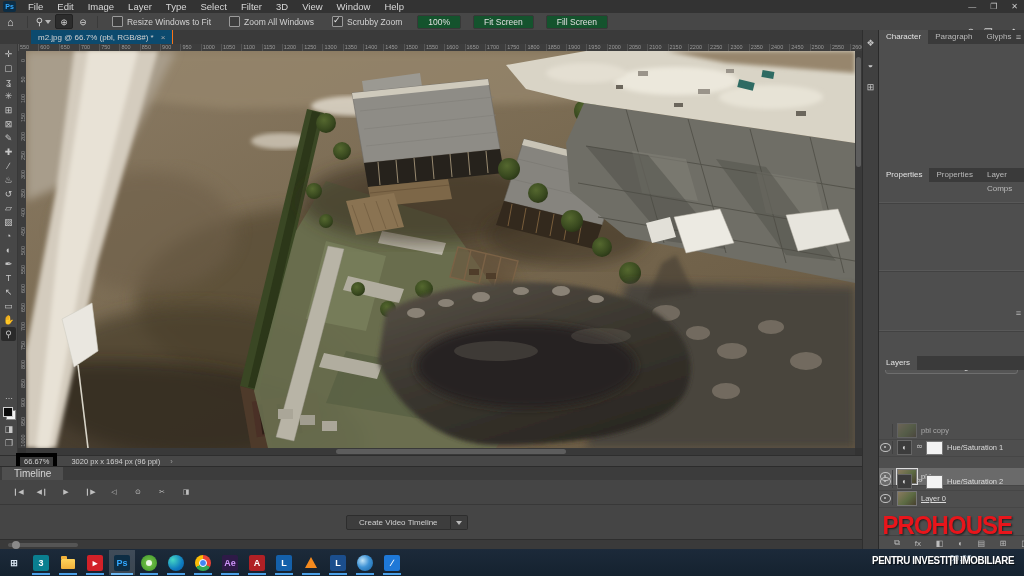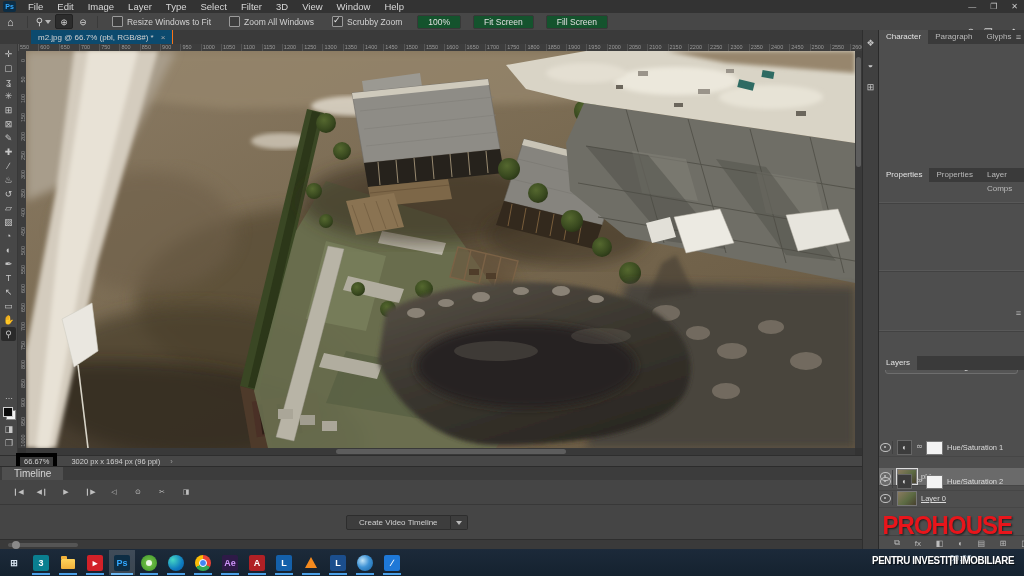--- a/index.html
+++ b/index.html
@@ -674,20 +674,25 @@
 
   <div class="pdivider" style="top:300px"></div>
 
   <button id="qa-btn">Remove Background</button>
 
   <div class="ptabs" style="top:326px">
     <span class="ptab active">Layers</span>
 
   </div>
 
+  <div class="lrow" style="top:392px">
+    <span class="eyebox"></span>
+    <span class="lthumb dim"></span>
+    <span class="lname" style="color:#a8a8a8">pbl copy</span>
+  </div>
   <div class="lrow" style="top:409px">
     <span class="eyebox">
         <span class="eye"></span>
       </span>
     <span class="adj-ic">◐</span>
     <span class="chain8">8</span>
     <span class="mask"></span>
     <span class="lname">Hue/Saturation 1</span>
   </div>
   <div class="lrow selected" style="top:438px">

